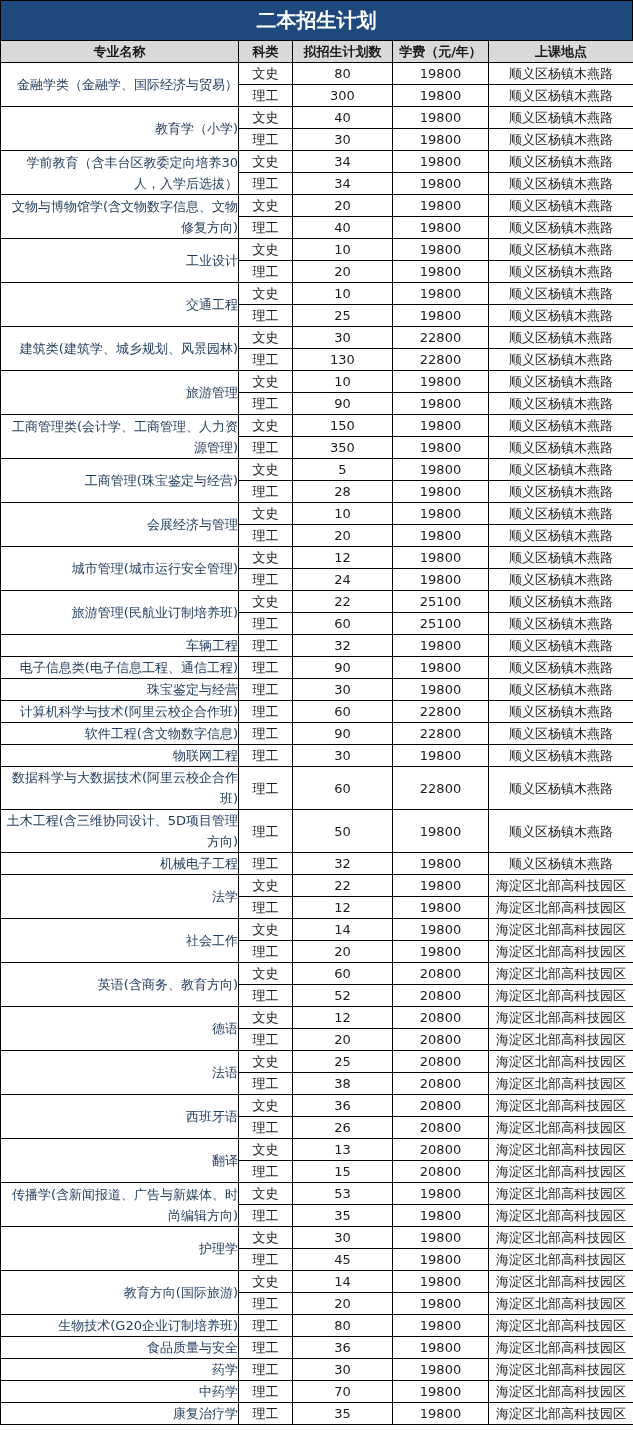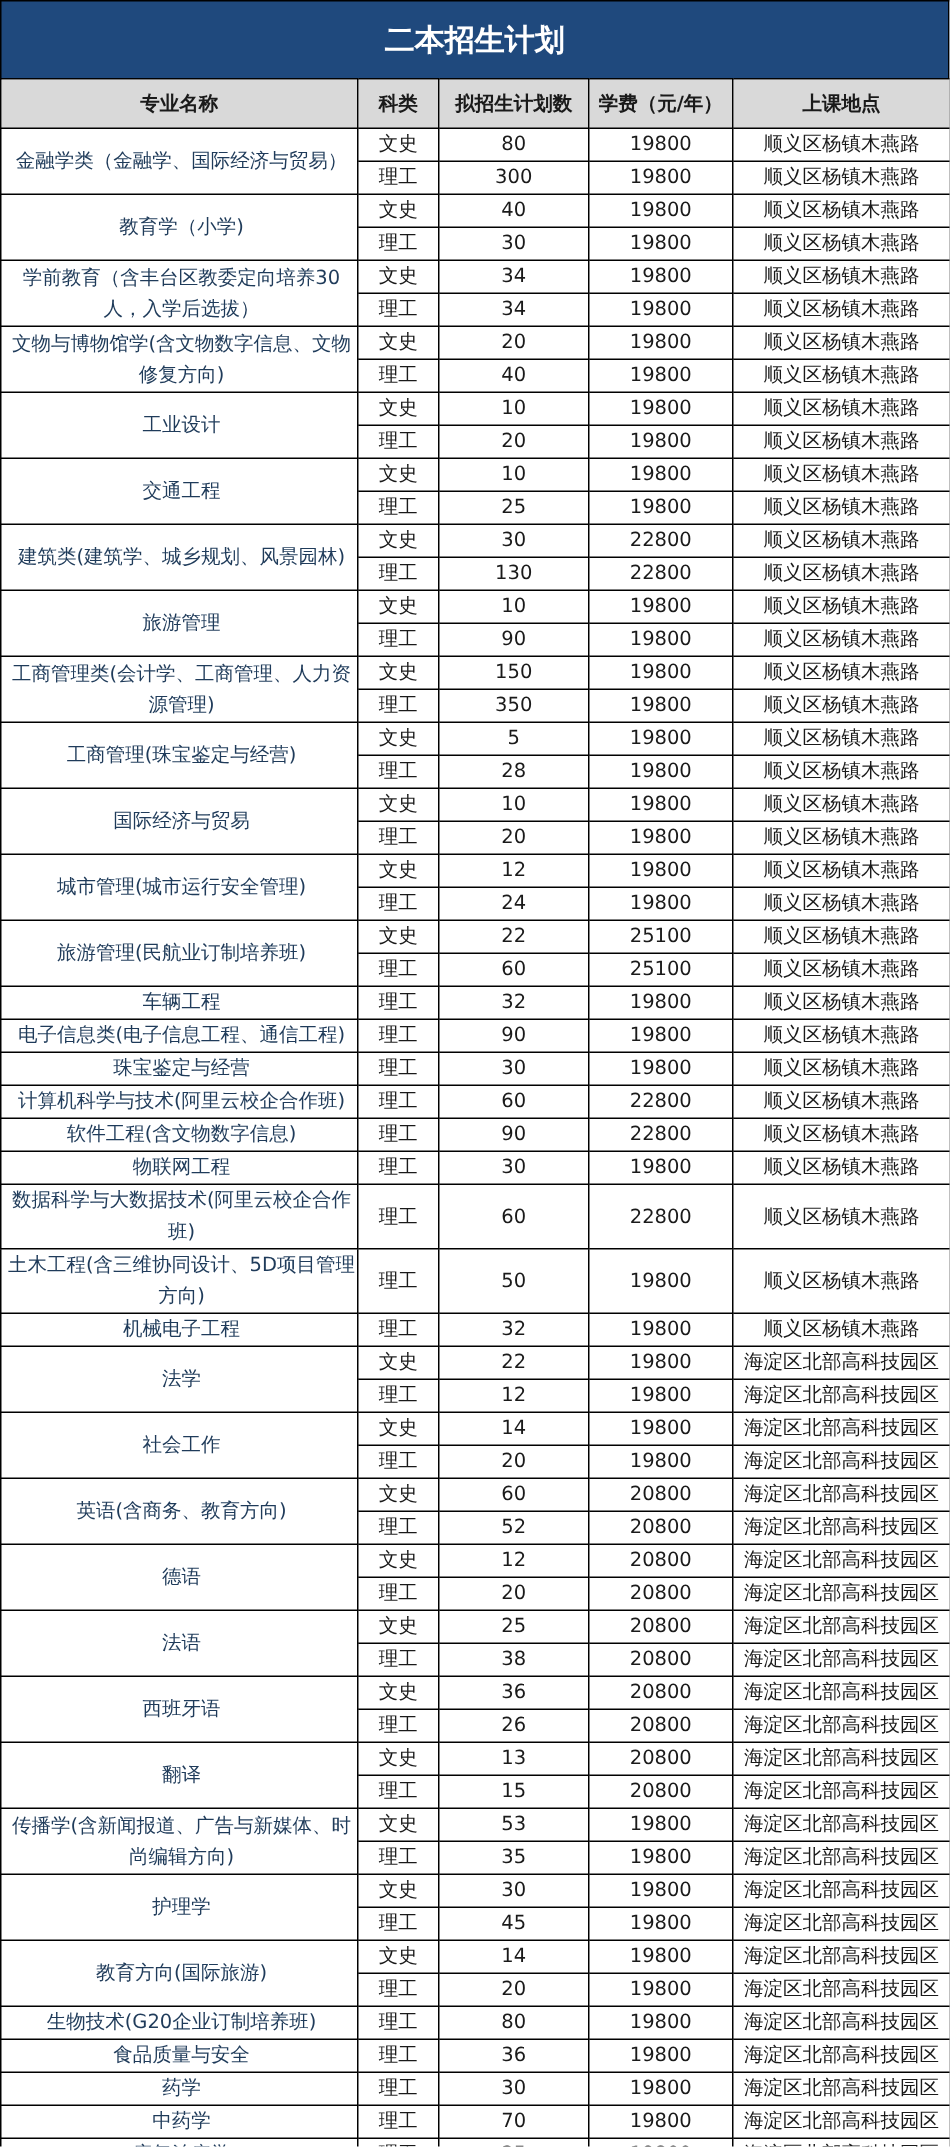--- a/index.html
+++ b/index.html
@@ -1,21 +1,21 @@
 <!DOCTYPE html>
 <html><head>
 <meta charset="utf-8">
 <style>
   html, body { margin:0; padding:0; background:#ffffff; }
   body { width:633px; height:1431px; overflow:hidden; font-family:"DejaVu Sans", "Liberation Sans", sans-serif; }
-  .title-bar { width:633px; height:52px; background:#1f497d; color:#ffffff; font-size:20px; font-weight:bold; display:flex; align-items:center; justify-content:center; box-sizing:border-box; border:1px solid #000; border-bottom:none; }
+  .title-bar { width:633px; height:40px; background:#1f497d; color:#ffffff; font-size:20px; font-weight:bold; display:flex; align-items:center; justify-content:center; box-sizing:border-box; border:1px solid #000; border-bottom:none; }
   table { border-collapse:collapse; width:633px; table-layout:fixed; }
   td, th { border:1px solid #000; padding:0; font-size:13px; height:21px; line-height:21px; box-sizing:border-box; overflow:hidden; white-space:nowrap; }
-  th { background:#d9d9d9; color:#1a1a1a; font-weight:bold; text-align:center; height:33px; }
-  td.major { color:#1f3b5a; text-align:center; padding-left:3px; white-space:normal; line-height:21px; vertical-align:middle; }
+  th { background:#d9d9d9; color:#1a1a1a; font-weight:bold; text-align:center; height:22px; }
+  td.major { color:#1f3b5a; text-align:right; padding-left:3px; white-space:normal; line-height:21px; vertical-align:middle; }
   td.c { text-align:center; color:#1a1a1a; }
   tr.tall td { height:43px; }
 </style>
 </head>
 <body>
 
 <div class="title-bar">二本招生计划</div>
 
 <table>
   <colgroup>
@@ -159,21 +159,21 @@
         <td class="c">19800</td>
         <td class="c">顺义区杨镇木燕路</td>
       </tr>
       <tr>
         <td class="c">理工</td>
         <td class="c">28</td>
         <td class="c">19800</td>
         <td class="c">顺义区杨镇木燕路</td>
       </tr>
       <tr>
-        <td class="major" rowspan="2">国际经济与贸易</td>
+        <td class="major" rowspan="2">会展经济与管理</td>
         <td class="c">文史</td>
         <td class="c">10</td>
         <td class="c">19800</td>
         <td class="c">顺义区杨镇木燕路</td>
       </tr>
       <tr>
         <td class="c">理工</td>
         <td class="c">20</td>
         <td class="c">19800</td>
         <td class="c">顺义区杨镇木燕路</td>

